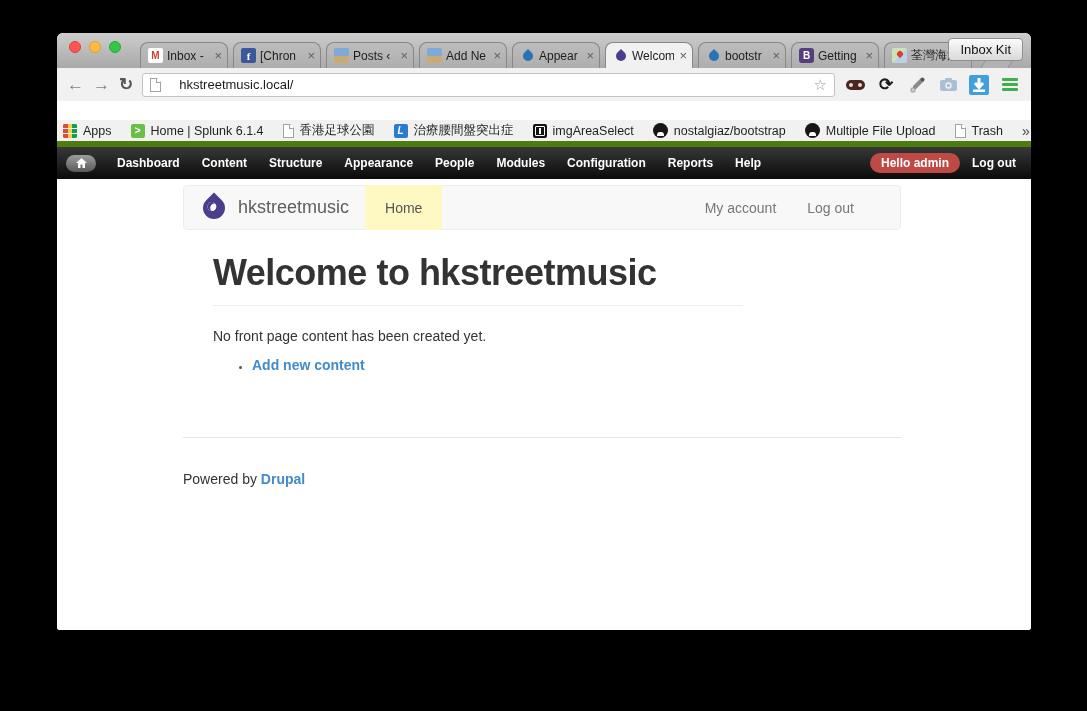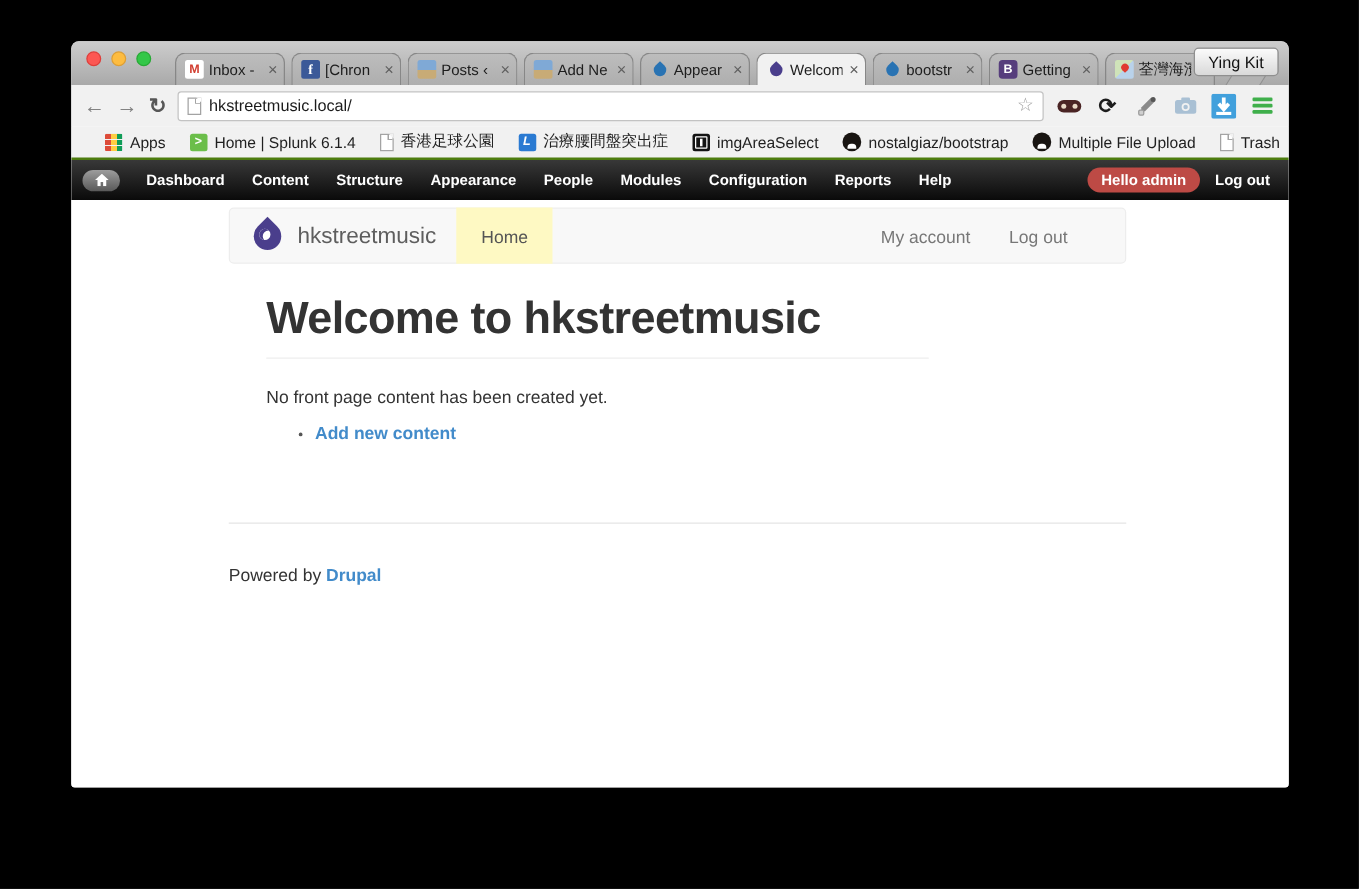--- a/index.html
+++ b/index.html
@@ -48,43 +48,43 @@
   .profile-btn { position:absolute; top:5px; right:8px; padding:3px 11px;
                  background:linear-gradient(#fbfbfb,#d9d9d9); border:1px solid #8f8f8f;
                  border-radius:4px; font-size:13px; color:#111; }
 
   
   .toolbar { height:33px; flex:0 0 33px; background:#f1f1f1; display:flex;
              align-items:center; padding:0 10px; gap:9px; }
   .navbtn { font-size:17px; color:#828282; font-weight:bold; line-height:1; }
   .navbtn.reload { color:#565656; }
   .omnibox { flex:1; height:24px; background:#fff; border:1px solid #c3c3c3; border-radius:3px;
-             display:flex; align-items:center; padding:0 7px; gap:6px; min-width:0; }
+             display:flex; align-items:center; padding:0 7px; gap:18px; min-width:0; }
   .url-text { font-size:13px; color:#1b1b1b; white-space:nowrap; overflow:hidden; flex:1; }
   .star { margin-left:auto; font-size:15px; color:#9a9a9a; line-height:1; }
   .page-ico { width:11px; height:14px; background:#fff; border:1px solid #a3a3a3;
               position:relative; flex:0 0 11px; }
   .page-ico::after { content:""; position:absolute; right:-1px; top:-1px; width:0; height:0;
                      border-left:4px solid transparent; border-top:4px solid #f1f1f1;
                      box-shadow:-1px 1px 0 #a3a3a3; }
   .omnibox .page-ico::after { border-top-color:#fff; }
 
   .ext { display:flex; align-items:center; justify-content:center; width:22px; height:22px; }
   .mask-shape { width:19px; height:10px; background:#4a2424; border-radius:5px; position:relative; }
   .mask-shape::before, .mask-shape::after { content:""; position:absolute; top:3px; width:4px;
               height:4px; border-radius:50%; background:#e9d9c6; }
   .mask-shape::before { left:3px; } .mask-shape::after { right:3px; }
   .ext-refresh { font-size:17px; color:#1c1c1c; font-weight:bold; }
   .menu-btn { display:flex; flex-direction:column; gap:2px; }
   .menu-btn i { width:16px; height:3px; background:#3faf4b; border-radius:1px; }
 
   
-  .bookmarks { height:27px; flex:0 0 27px; background:#f1f1f1; border-bottom:2px solid #4d7c0f;
-               display:flex; align-items:center; padding:0 27px; gap:19px;
-               font-size:12.5px; color:#1f1f1f; }
+  .bookmarks { height:27px; flex:0 0 27px; background:#f1f1f1; border-bottom:6px solid #4d7c0f;
+               display:flex; align-items:center; padding:0 6px; gap:19px;
+               font-size:12.5px; color:#1f1f1f;margin-top:19px; }
   .bm { display:flex; align-items:center; gap:6px; white-space:nowrap; }
   .bm-ico { width:14px; height:14px; flex:0 0 auto; display:flex; align-items:center;
             justify-content:center; font-weight:bold; }
   .bm-ico.apps-grid { background:
       linear-gradient(90deg,#dd4b39 33%,#ffcd42 33% 66%,#109d58 66%);
       position:relative; border-radius:1px;
       -webkit-mask:linear-gradient(#000 28%,transparent 28% 36%,#000 36% 64%,transparent 64% 72%,#000 72%);
       mask:linear-gradient(#000 28%,transparent 28% 36%,#000 36% 64%,transparent 64% 72%,#000 72%); }
   .bm-ico.splunk { background:#6bbe4a; border-radius:2px; color:#fff; font-size:10px; }
   .bm-ico.letter-l { background:#2a7ad2; border-radius:2px; color:#fff; font-size:10px; }
@@ -217,21 +217,21 @@
         <span class="tab-close">×</span>
       </div>
       <div class="tab">
         <span class="fav maps"></span>
         <span class="tab-label">荃灣海濱</span>
         <span class="tab-close">×</span>
       </div>
       <div class="newtab-stub"></div>
     </div>
 
-    <div class="profile-btn">Ying Kit</div>
+    <div class="profile-btn">Inbox Kit</div>
   </div>
 
   <div class="toolbar">
     <span class="navbtn">←</span>
     <span class="navbtn">→</span>
     <span class="navbtn reload">↻</span>
     <div class="omnibox">
       <span class="page-ico"></span>
       <span class="url-text">hkstreetmusic.local/</span>
       <span class="star">☆</span>

